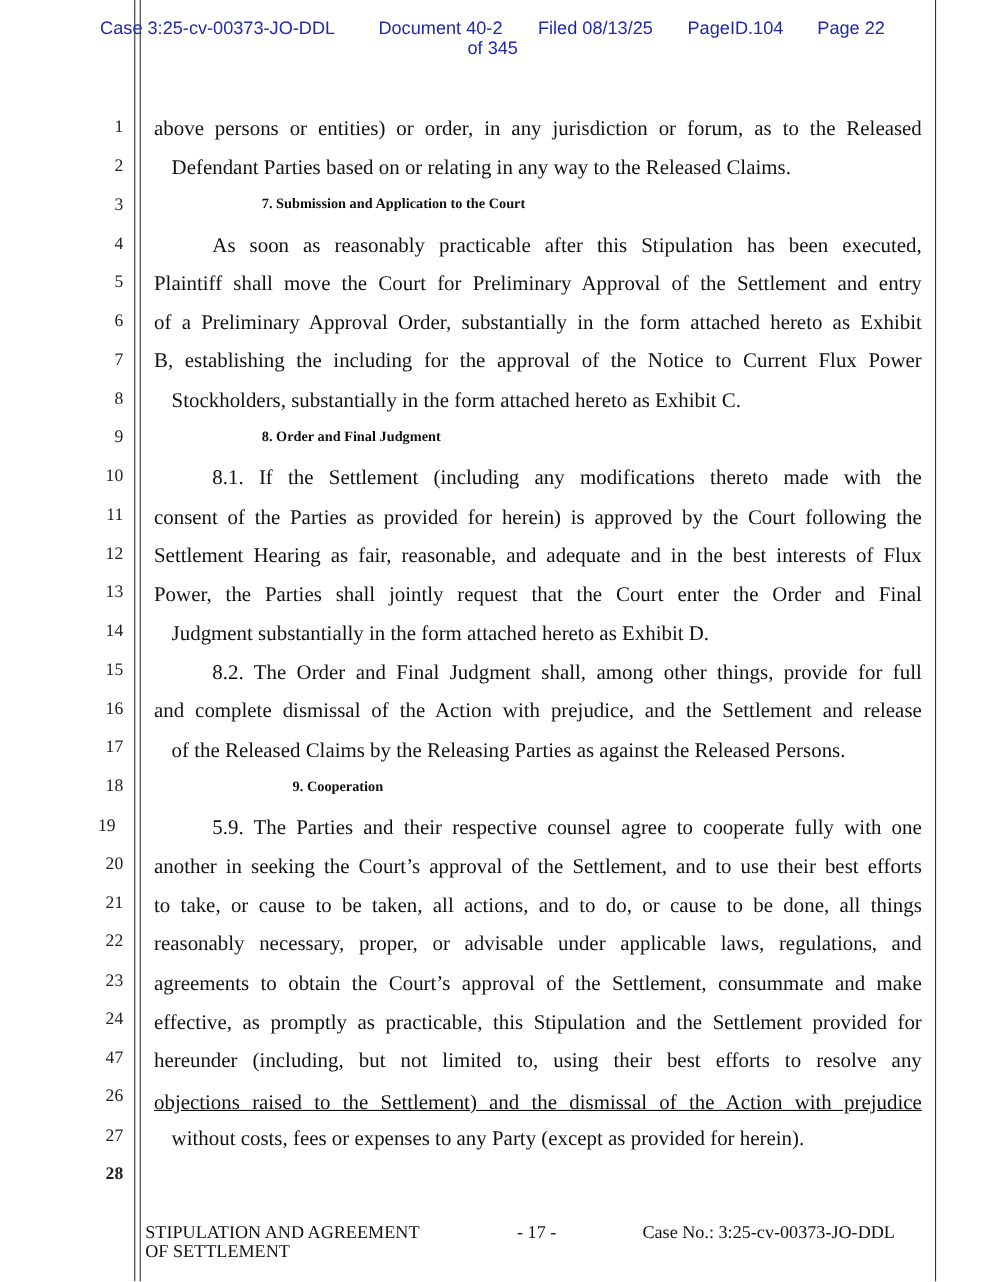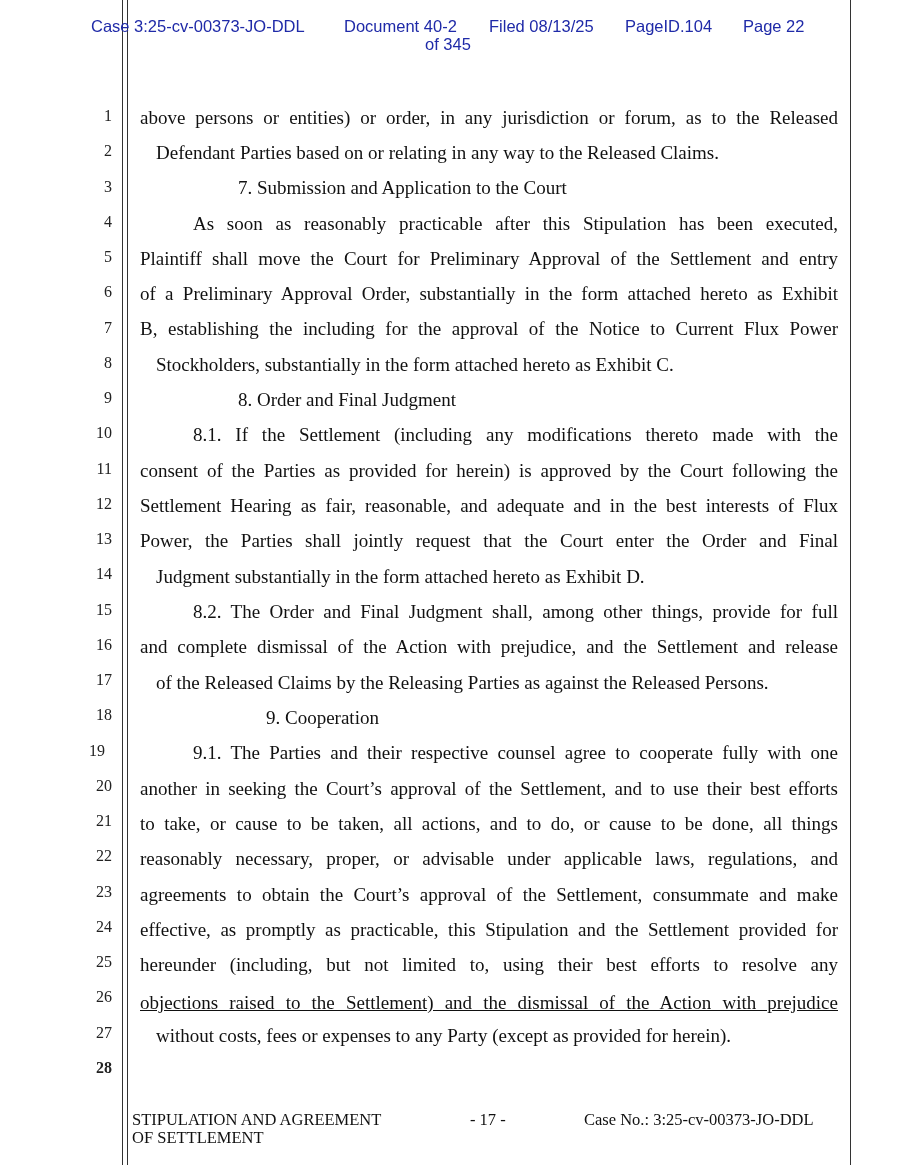--- a/index.html
+++ b/index.html
@@ -3,21 +3,21 @@
 <meta charset="utf-8">
 <style>
   html, body { margin:0; padding:0; background:#ffffff; }
   body { width:900px; height:1165px; position:relative; overflow:hidden; font-family:"Liberation Serif", serif; color:#111; }
   .hdr { position:absolute; font-family:"Liberation Sans", sans-serif; font-size:16.5px; color:#1f2aa8; white-space:nowrap; }
   .vline { position:absolute; top:0; width:1.3px; height:1165px; background:#333; }
   .lnum { position:absolute; left:82px; width:30px; text-align:right; font-size:16px; color:#222; }
   .tl { position:absolute; left:140px; width:698px; font-size:19px; line-height:22px; white-space:nowrap; text-align:justify; text-align-last:justify; }
   .tl.last { text-align-last:left;margin-left:16px; }
   .tl.ind { left:193px; width:645px; }
-  .head { position:absolute; left:238px; font-size:19px; font-weight:normal; white-space:nowrap; }
+  .head { position:absolute; left:238px; font-size:13px; font-weight:bold; white-space:nowrap; }
   .foot { position:absolute; font-size:16.5px; white-space:nowrap; color:#111; }
 </style>
 </head>
 <body>
 
 <div class="vline" style="left:122px;"></div>
 <div class="vline" style="left:127px;"></div>
 <div class="vline" style="left:850px;"></div>
 
 <div>
@@ -47,21 +47,21 @@
     <div class="lnum" style="top: 600.5px;">15</div>
     <div class="lnum" style="top: 635.75px;">16</div>
     <div class="lnum" style="top: 671px;">17</div>
     <div class="lnum" style="top: 706.25px;">18</div>
     <div class="lnum" style="top: 741.5px; text-align: center;">19</div>
     <div class="lnum" style="top: 776.75px;">20</div>
     <div class="lnum" style="top: 812px;">21</div>
     <div class="lnum" style="top: 847.25px;">22</div>
     <div class="lnum" style="top: 882.5px;">23</div>
     <div class="lnum" style="top: 917.75px;">24</div>
-    <div class="lnum" style="top: 953px;">25</div>
+    <div class="lnum" style="top: 953px;">47</div>
     <div class="lnum" style="top: 988.25px;">26</div>
     <div class="lnum" style="top: 1023.5px;">27</div>
     <div class="lnum" style="top: 1058.75px; font-weight: bold;">28</div>
   </div>
 
 <div>
   <div class="tl" style="top:107px;">above persons or entities) or order, in any jurisdiction or forum, as to the Released</div>
   <div class="tl last" style="top:142px;">Defendant Parties based on or relating in any way to the Released Claims.</div>
   <div class="head" style="top:177px;">7.  Submission and Application to the Court</div>
   <div class="tl ind" style="top:213px;">As soon as reasonably practicable after this Stipulation has been executed,</div>
@@ -72,21 +72,21 @@
   <div class="head" style="top:389px;">8.  Order and Final Judgment</div>
   <div class="tl ind" style="top:424px;">8.1.  If the Settlement (including any modifications thereto made with the</div>
   <div class="tl" style="top:460px;">consent of the Parties as provided for herein) is approved by the Court following the</div>
   <div class="tl" style="top:495px;">Settlement Hearing as fair, reasonable, and adequate and in the best interests of Flux</div>
   <div class="tl" style="top:530px;">Power, the Parties shall jointly request that the Court enter the Order and Final</div>
   <div class="tl last" style="top:566px;">Judgment substantially in the form attached hereto as Exhibit D.</div>
   <div class="tl ind" style="top:601px;">8.2.  The Order and Final Judgment shall, among other things, provide for full</div>
   <div class="tl" style="top:636px;">and complete dismissal of the Action with prejudice, and the Settlement and release</div>
   <div class="tl last" style="top:672px;">of the Released Claims by the Releasing Parties as against the Released Persons.</div>
   <div class="head" style="top:707px;margin-left:28px;">9.  Cooperation</div>
-  <div class="tl ind" style="top:742px;">9.1.  The Parties and their respective counsel agree to cooperate fully with one</div>
+  <div class="tl ind" style="top:742px;">5.9.  The Parties and their respective counsel agree to cooperate fully with one</div>
   <div class="tl" style="top:778px;">another in seeking the Court’s approval of the Settlement, and to use their best efforts</div>
   <div class="tl" style="top:813px;">to take, or cause to be taken, all actions, and to do, or cause to be done, all things</div>
   <div class="tl" style="top:848px;">reasonably necessary, proper, or advisable under applicable laws, regulations, and</div>
   <div class="tl" style="top:884px;">agreements to obtain the Court’s approval of the Settlement, consummate and make</div>
   <div class="tl" style="top:919px;">effective, as promptly as practicable, this Stipulation and the Settlement provided for</div>
   <div class="tl" style="top:954px;">hereunder (including, but not limited to, using their best efforts to resolve any</div>
   <div class="tl" style="top:992px;text-decoration:underline;">objections raised to the Settlement) and the dismissal of the Action with prejudice</div>
   <div class="tl last" style="top:1025px;">without costs, fees or expenses to any Party (except as provided for herein).</div>
 </div>
 

